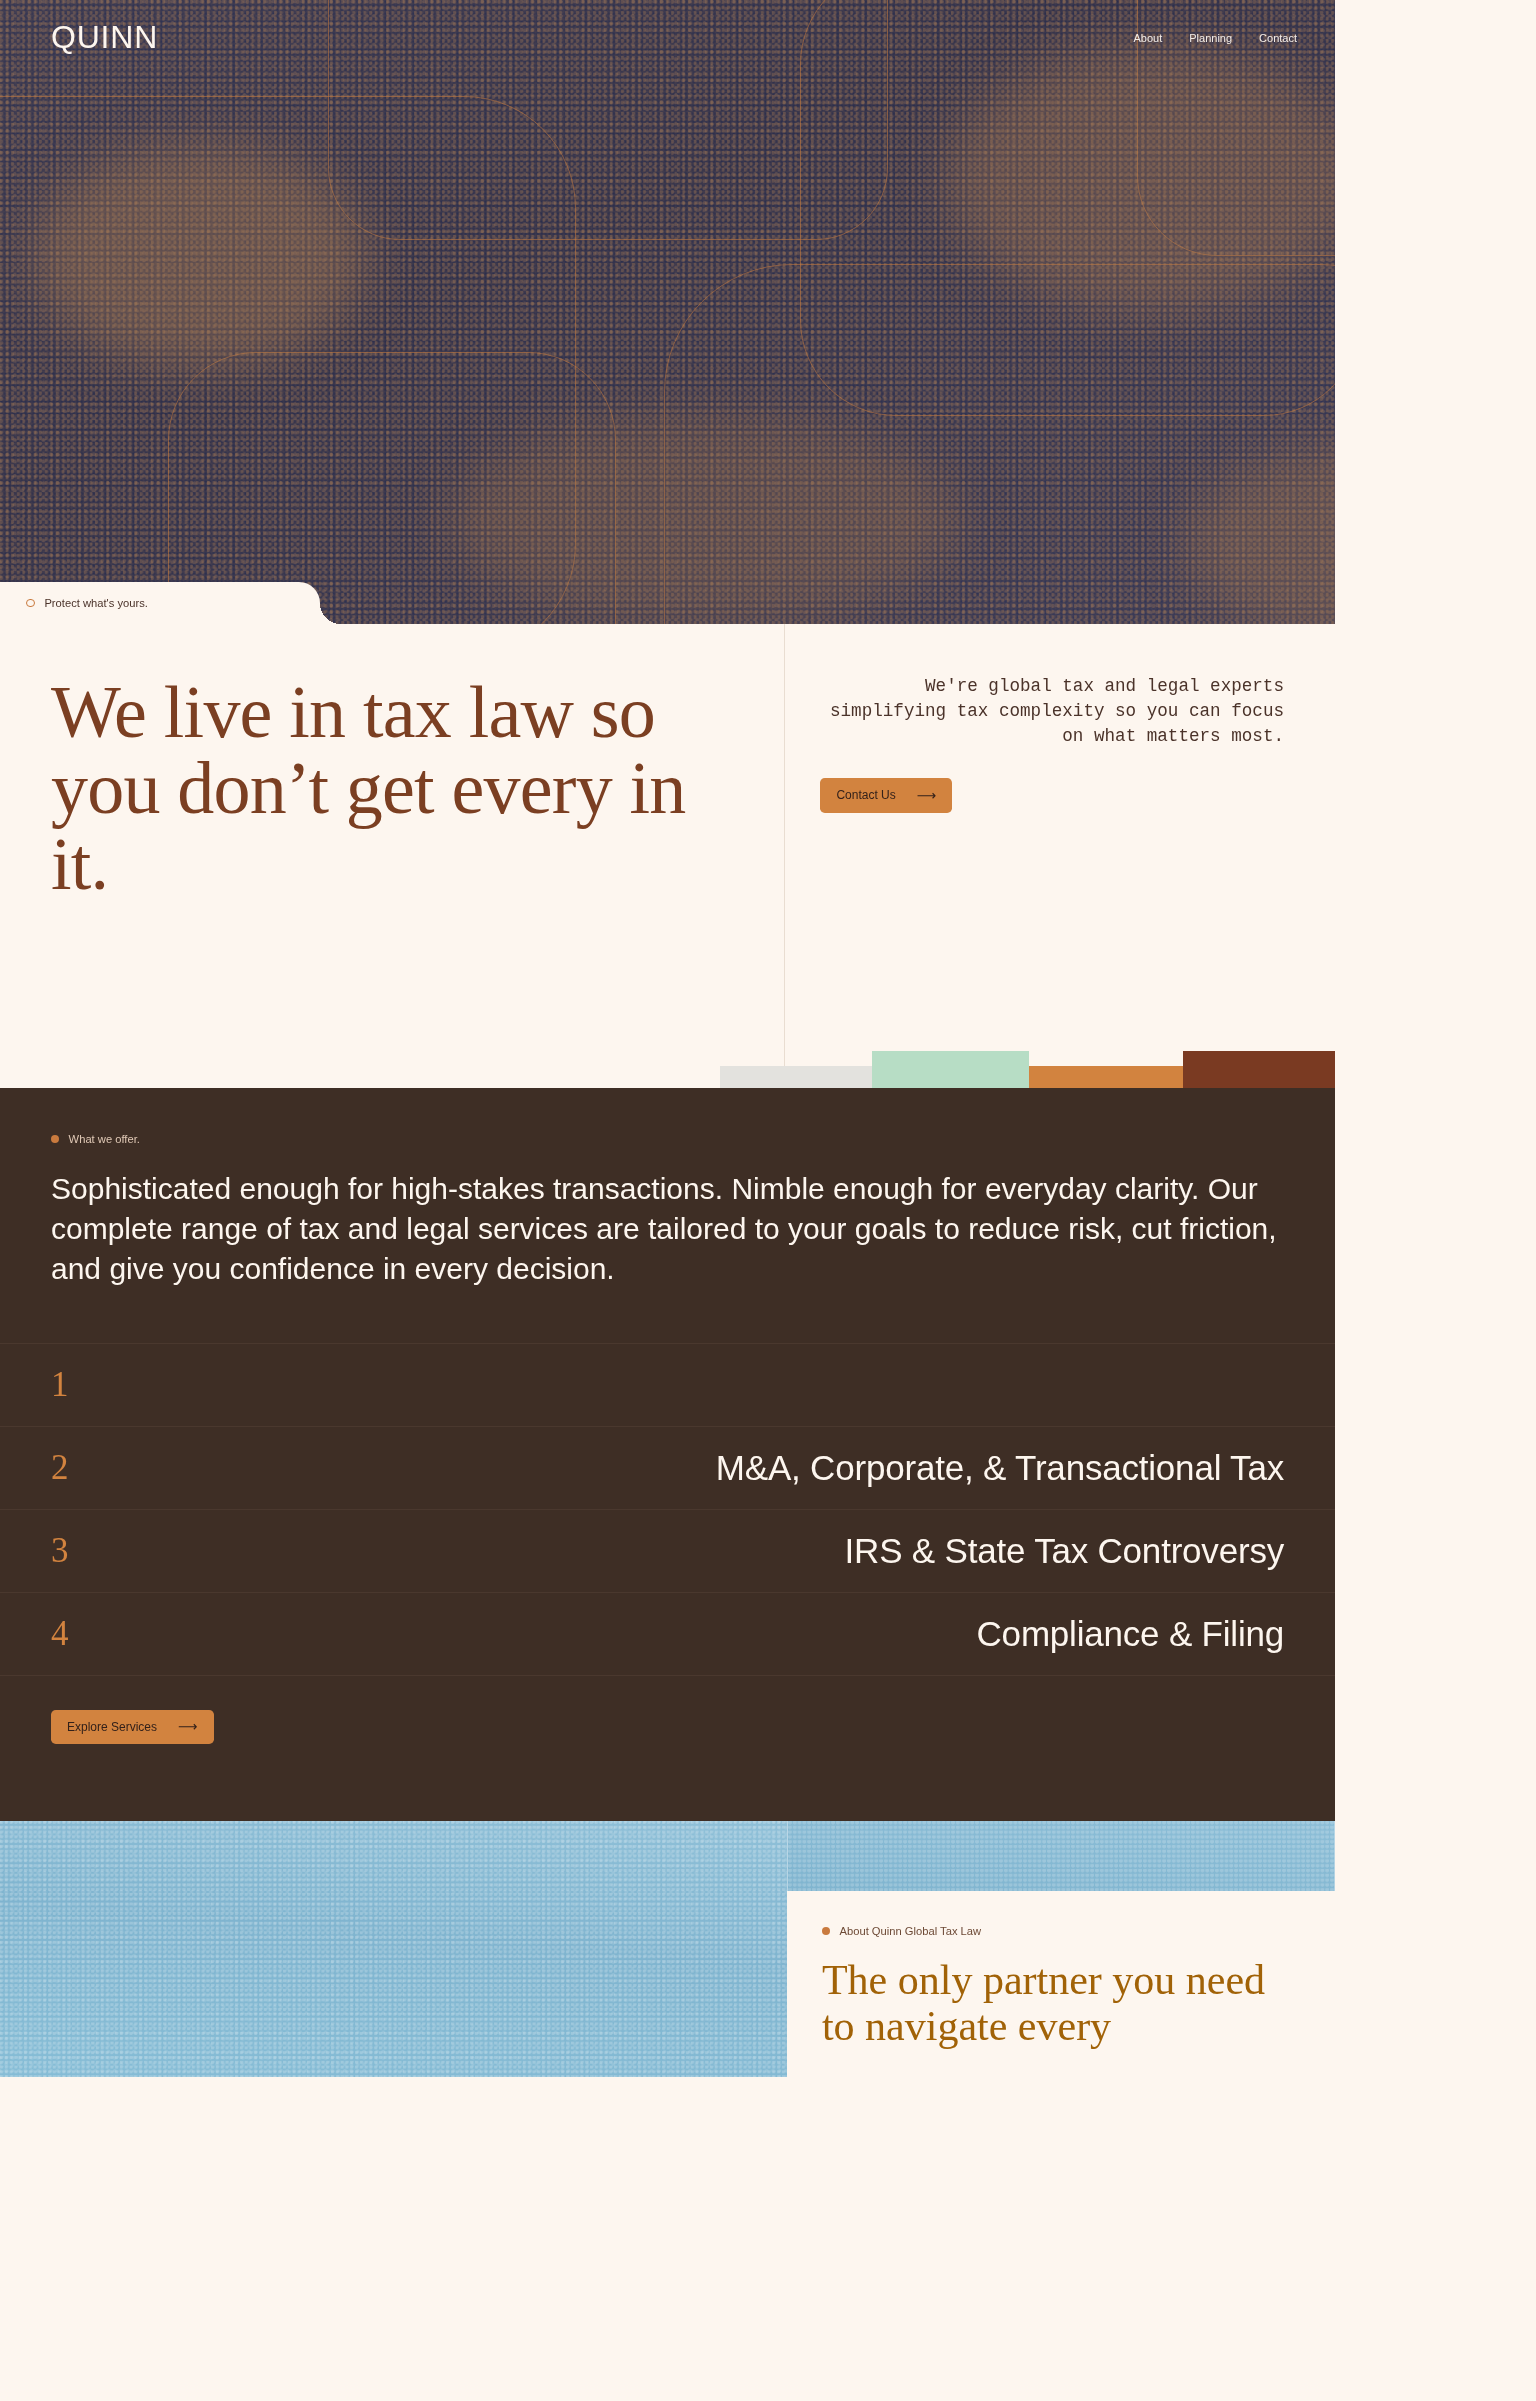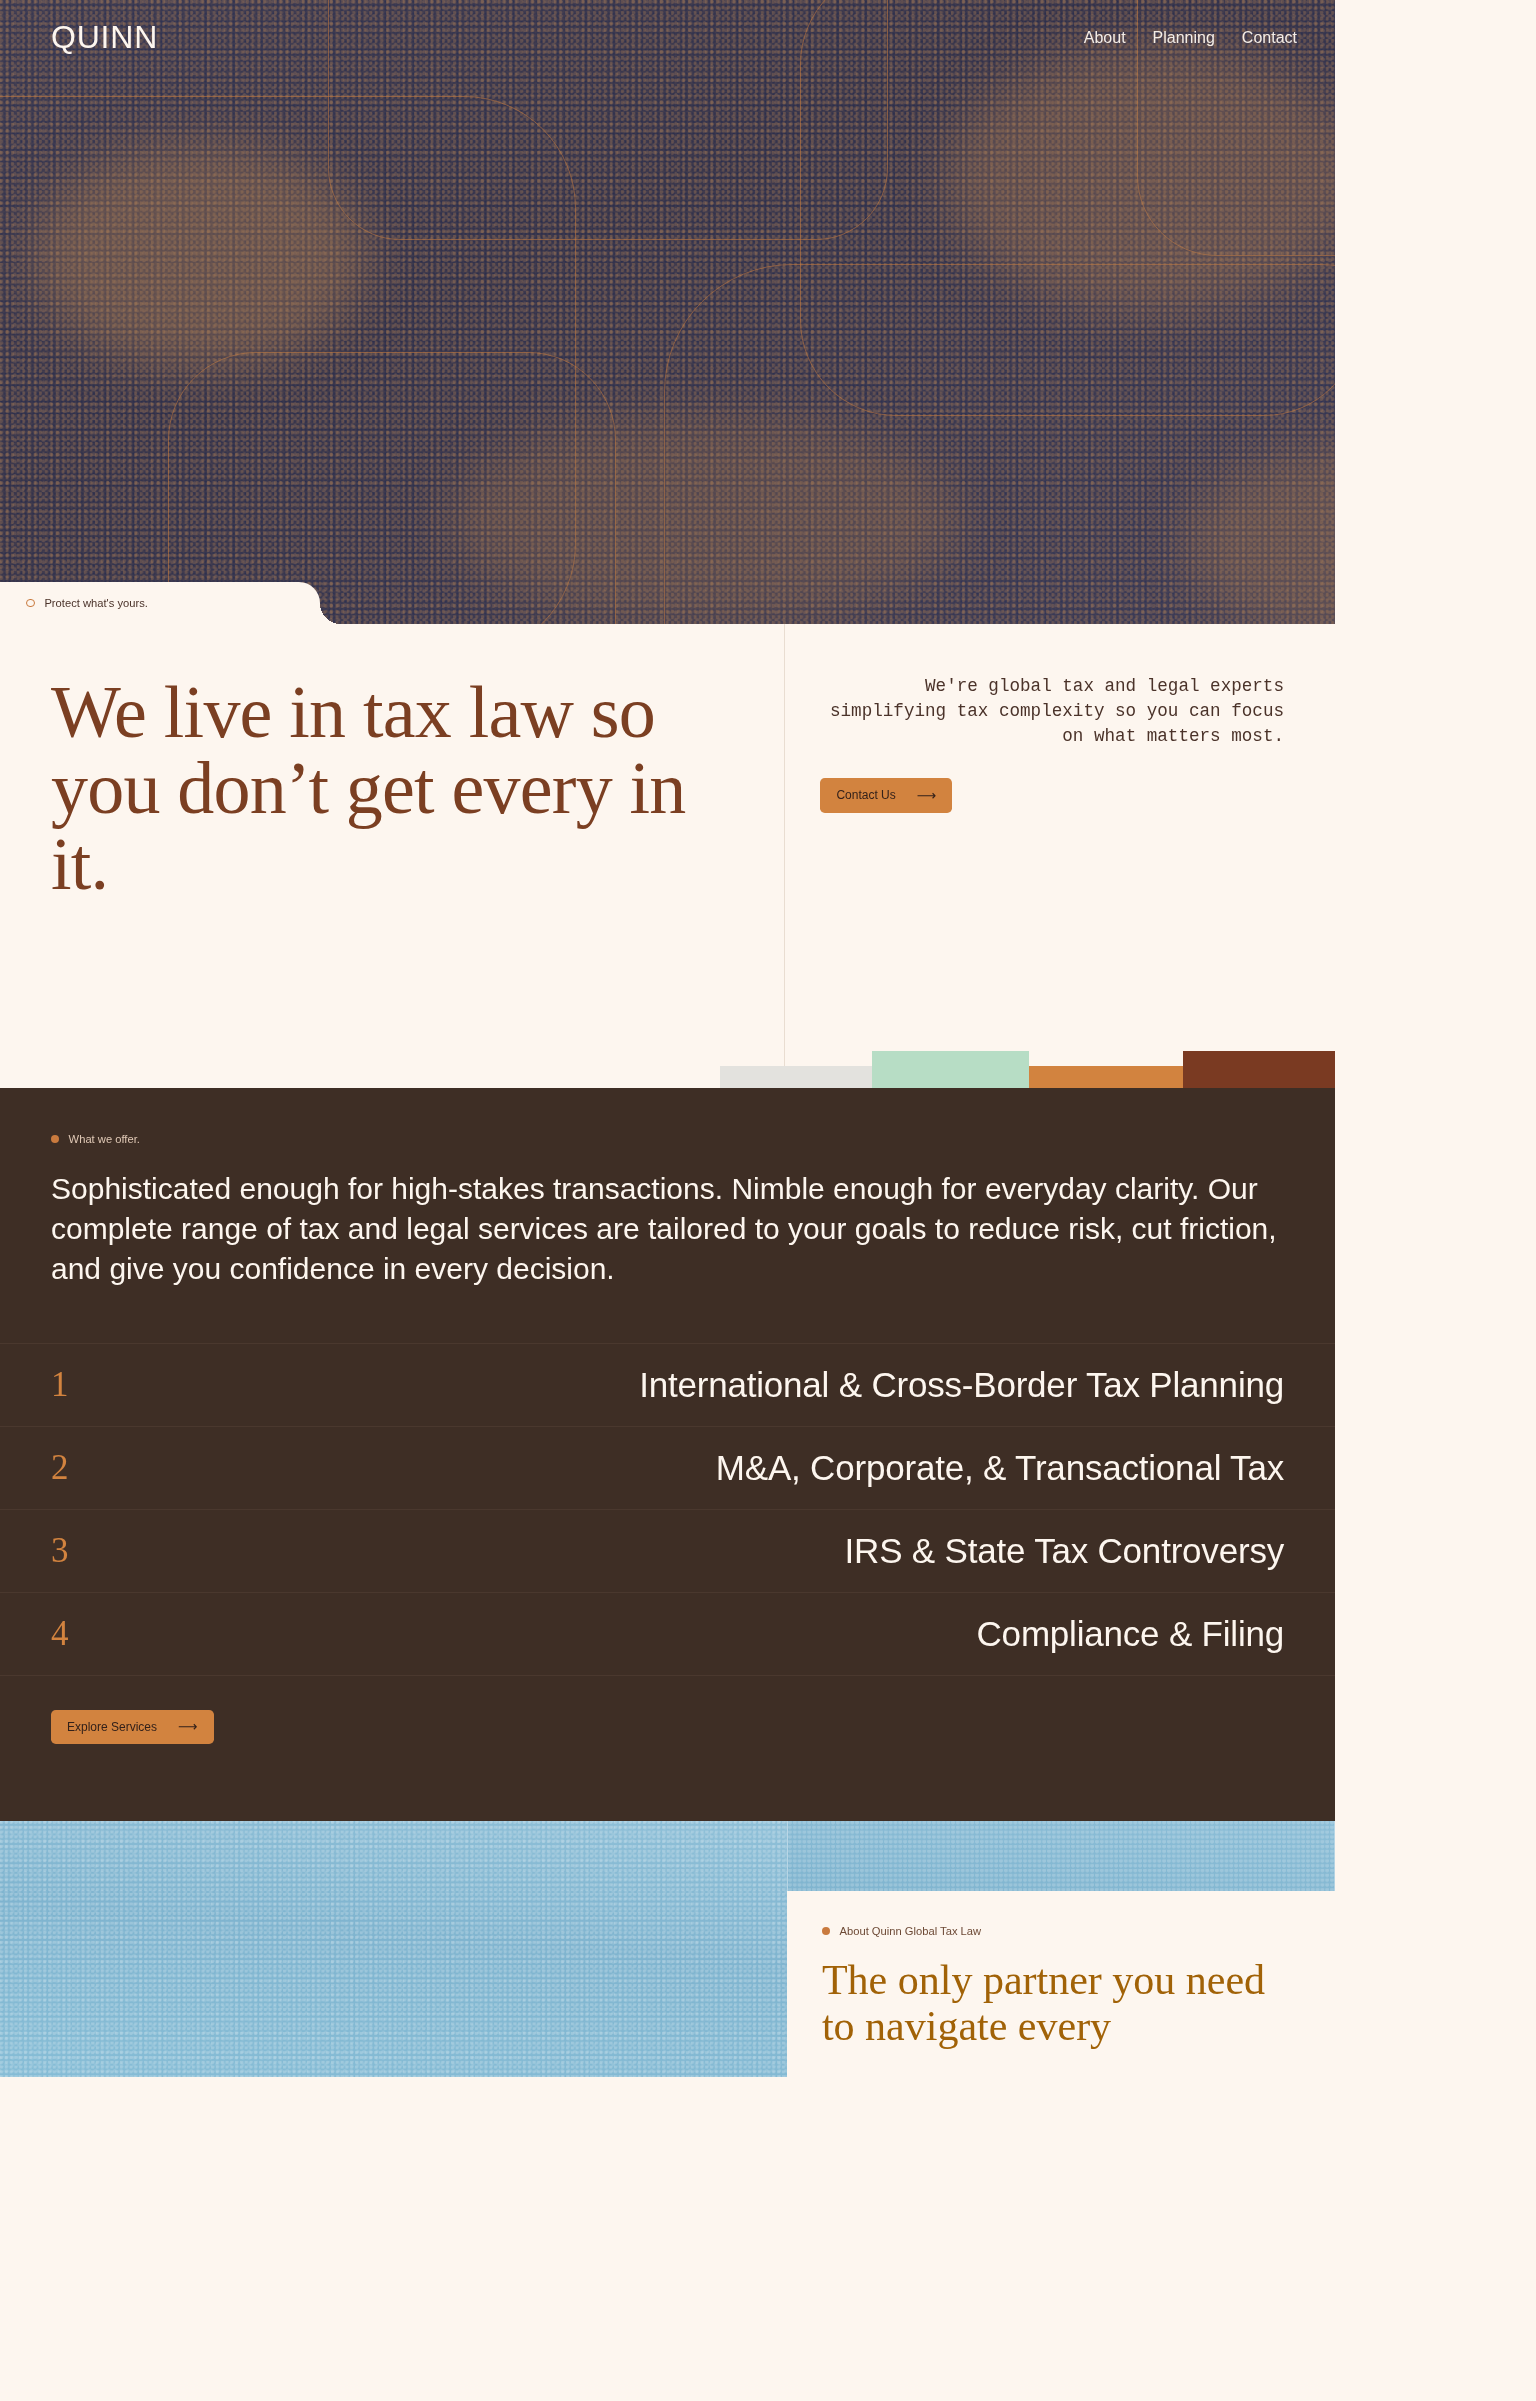--- a/index.html
+++ b/index.html
@@ -44,21 +44,21 @@
   }
   .logo {
     color:#fdf6ef;
     font-size:32px;
     letter-spacing:0.8px;
     font-weight:400;
     font-family:"Liberation Sans", sans-serif;
   }
   .nav-links { display:flex; gap:27px; align-items:center; }
   .nav-links a {
-    color:#fdf6ef; text-decoration:none; font-size:16px; opacity:.95;
+    color:#fdf6ef; text-decoration:none; font-size:11px; opacity:.95;
   }
   
   .eyebrow-tab {
     position:absolute; left:0; bottom:0; z-index:6;
     background:#fdf6ef;
     width:320px; height:42px;
     display:flex; align-items:center; gap:9.6px;
     padding-left:26px;
     border-top-right-radius:21px;
   }
@@ -222,21 +222,20 @@
       <div class="svc-eyebrow">
         <i class="dot-fill"></i>
         <span>What we offer.</span>
       </div>
       <p class="svc-para">Sophisticated enough for high-stakes transactions. Nimble enough for everyday clarity. Our complete range of tax and legal services are tailored to your goals to reduce risk, cut friction, and give you confidence in every decision.</p>
     </div>
 
     <div class="svc-list">
       <div class="svc-row">
         <span class="svc-num">1</span>
-        <span class="svc-name">International &amp; Cross-Border Tax Planning</span>
       </div>
       <div class="svc-row">
         <span class="svc-num">2</span>
         <span class="svc-name">M&amp;A, Corporate, &amp; Transactional Tax</span>
       </div>
       <div class="svc-row">
         <span class="svc-num">3</span>
         <span class="svc-name">IRS &amp; State Tax Controversy</span>
       </div>
       <div class="svc-row">

